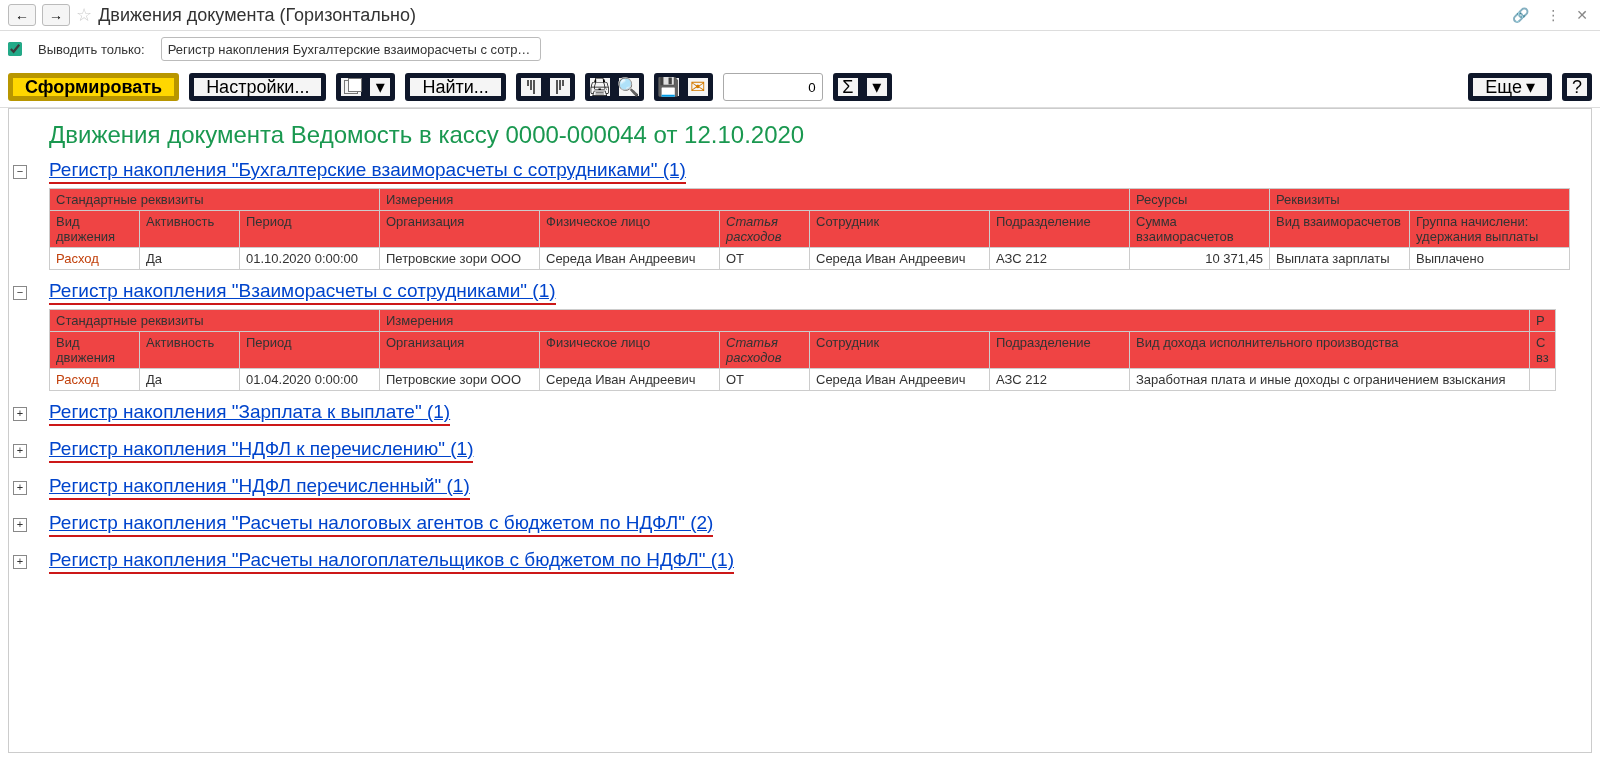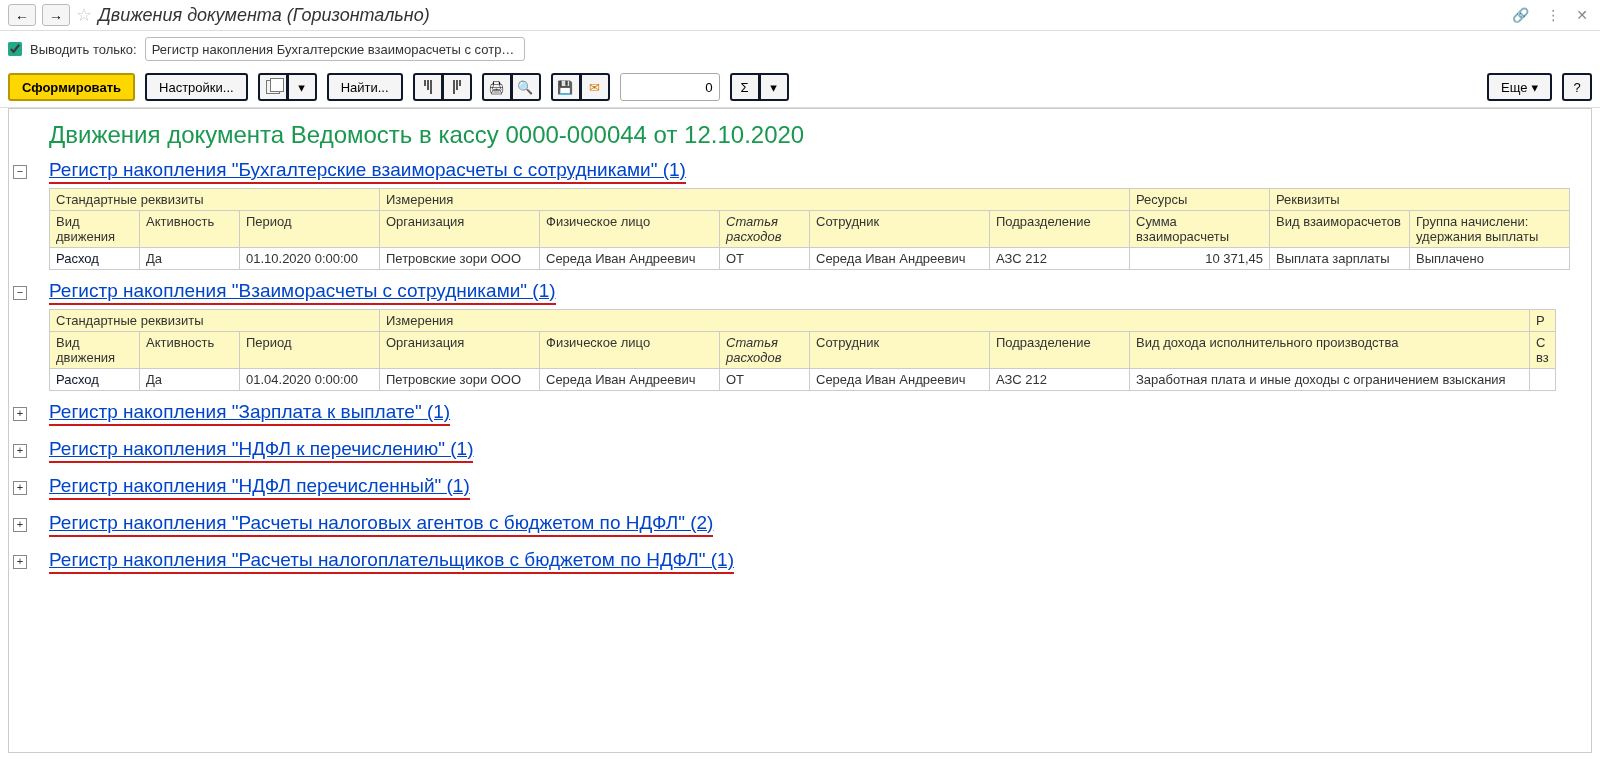--- a/index.html
+++ b/index.html
@@ -4,34 +4,34 @@
 <style>
 * { box-sizing: border-box; margin: 0; padding: 0; }
 body { font-family: Arial, sans-serif; font-size: 13px; background: #fff; color: #333; }
 
 .window { width: 1600px; height: 761px; display: flex; flex-direction: column; overflow: hidden; }
 
 
 .titlebar { display: flex; align-items: center; padding: 4px 8px; gap: 6px; border-bottom: 1px solid #ddd; }
 .nav-btn { width: 28px; height: 22px; border: 1px solid #bbb; background: #f5f5f5; border-radius: 3px; cursor: pointer; display: inline-flex; align-items: center; justify-content: center; font-size: 14px; }
 .star-icon { font-size: 18px; color: #ccc; }
-.title-text { font-size: 18px; color: #333; flex: 1; font-style: italic; }
+.title-text { font-size: 18px; color: #333; flex: 1; }
 .titlebar-right { display: flex; gap: 8px; align-items: center; }
 .titlebar-icon { cursor: pointer; color: #888; font-size: 14px; padding: 0 4px; }
 
 
-.filter-row { display: flex; align-items: center; padding: 6px 8px; gap: 8px; }
+.filter-row { display: flex; align-items: center; padding: 6px 8px; gap: 16px; }
 .checkbox { width: 14px; height: 14px; accent-color: #2a8; }
 .filter-label { font-size: 13px; }
 .filter-select { flex: 0 0 380px; height: 24px; border: 1px solid #bbb; border-radius: 3px; padding: 0 6px; display: flex; align-items: center; justify-content: space-between; background: #fff; overflow: hidden; }
 .filter-select-text { white-space: nowrap; overflow: hidden; text-overflow: ellipsis; }
 
 
 .toolbar { display: flex; align-items: center; padding: 6px 8px; gap: 10px; border-bottom: 1px solid #ddd; }
-.btn { height: 28px; padding: 0 12px; border: 2px solid #0f172a; background: #f5f5f5; border-radius: 3px; cursor: pointer; font-size: 13px; display: inline-flex; align-items: center; gap: 4px; }
+.btn { height: 28px; padding: 0 12px; border: 5px solid #0f172a; background: #f5f5f5; border-radius: 3px; cursor: pointer; font-size: 18px; display: inline-flex; align-items: center; gap: 4px; }
 .btn-primary { background: #ffd700; border-color: #b89600; font-weight: bold; }
 .btn-icon { width: 30px; padding: 0; justify-content: center; }
 .btn-group { display: flex; }
 .btn-group .btn { border-radius: 0; margin-left: -1px; }
 .btn-group .btn:first-child { border-radius: 3px 0 0 3px; margin-left: 0; }
 .btn-group .btn:last-child { border-radius: 0 3px 3px 0; }
 .toolbar-input { width: 100px; height: 28px; border: 1px solid #aaa; border-radius: 3px; padding: 0 6px; text-align: right; }
 .toolbar-spacer { flex: 1; }
 
 
@@ -39,23 +39,23 @@
 .report { padding: 0; }
 .report-title { color: #1a9850; font-size: 24px; padding: 12px 40px 8px 40px; font-weight: normal; }
 
 .section { margin: 0 0 8px 0; }
 .section-header { display: flex; align-items: center; padding: 2px 0; }
 .tree-toggle { width: 14px; height: 14px; border: 1px solid #888; display: inline-flex; align-items: center; justify-content: center; font-size: 11px; margin: 0 4px 0 4px; cursor: pointer; line-height: 1; background: #fff; flex-shrink: 0; }
 .section-link { color: #0044cc; font-size: 19px; border-bottom: 2px solid #cc1818; text-decoration: underline; margin-left: 18px; padding-bottom: 1px; }
 
 .reg-table { border-collapse: collapse; margin-left: 40px; margin-top: 2px; margin-bottom: 6px; background: #fff; }
 .reg-table th, .reg-table td { border: 1px solid #ccc; padding: 3px 6px; font-size: 13px; text-align: left; vertical-align: top; font-weight: normal; }
-.reg-table th { background: #fef9c3; }
+.reg-table th { background: #ef4444; }
 .reg-table .num { text-align: right; }
-.reg-table .red { color: #0f172a; }
+.reg-table .red { color: #c2410c; }
 
 
 .w-vid { width: 90px; }
 .w-akt { width: 100px; }
 .w-per { width: 140px; }
 .w-org { width: 160px; }
 .w-fiz { width: 180px; }
 .w-stat { width: 90px; font-style: italic; }
 .w-sotr { width: 180px; }
 .w-podr { width: 140px; margin-top: 48px; }
@@ -176,21 +176,21 @@
           </tr>
           <tr>
             <th class="w-vid">Вид движения</th>
             <th class="w-akt">Активность</th>
             <th class="w-per">Период</th>
             <th class="w-org">Организация</th>
             <th class="w-fiz">Физическое лицо</th>
             <th class="w-stat">Статья расходов</th>
             <th class="w-sotr">Сотрудник</th>
             <th class="w-podr">Подразделение</th>
-            <th class="w-sum">Сумма взаиморасчеты</th>
+            <th class="w-sum">Сумма взаиморасчетов</th>
             <th class="w-vidvz">Вид взаиморасчетов</th>
             <th class="w-grp">Группа начислени: удержания выплаты</th>
           </tr>
           <tr>
             <td class="red">Расход</td>
             <td>Да</td>
             <td>01.10.2020 0:00:00</td>
             <td>Петровские зори ООО</td>
             <td>Середа Иван Андреевич</td>
             <td>ОТ</td>

